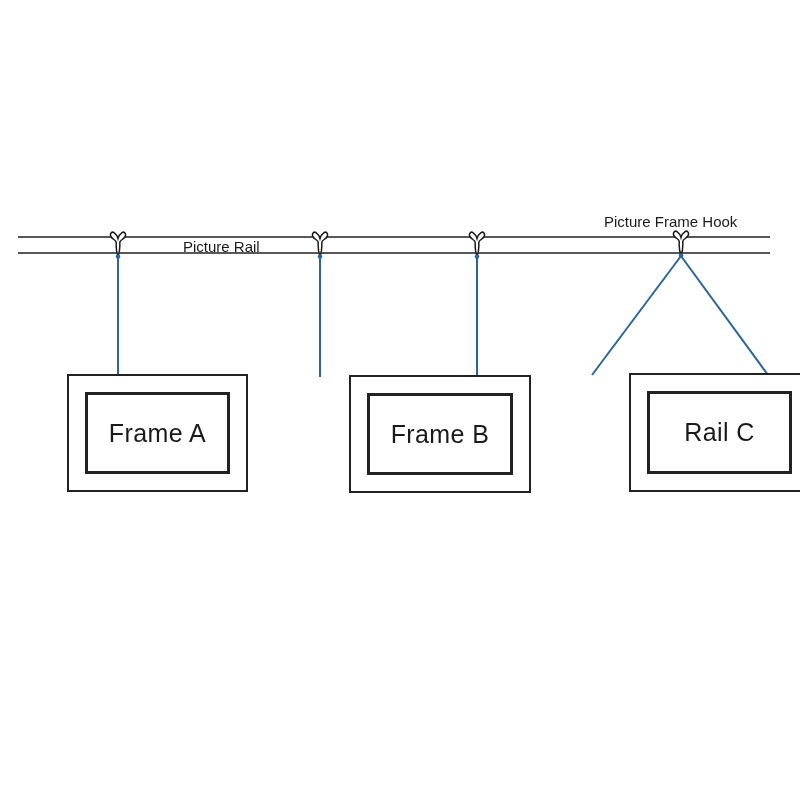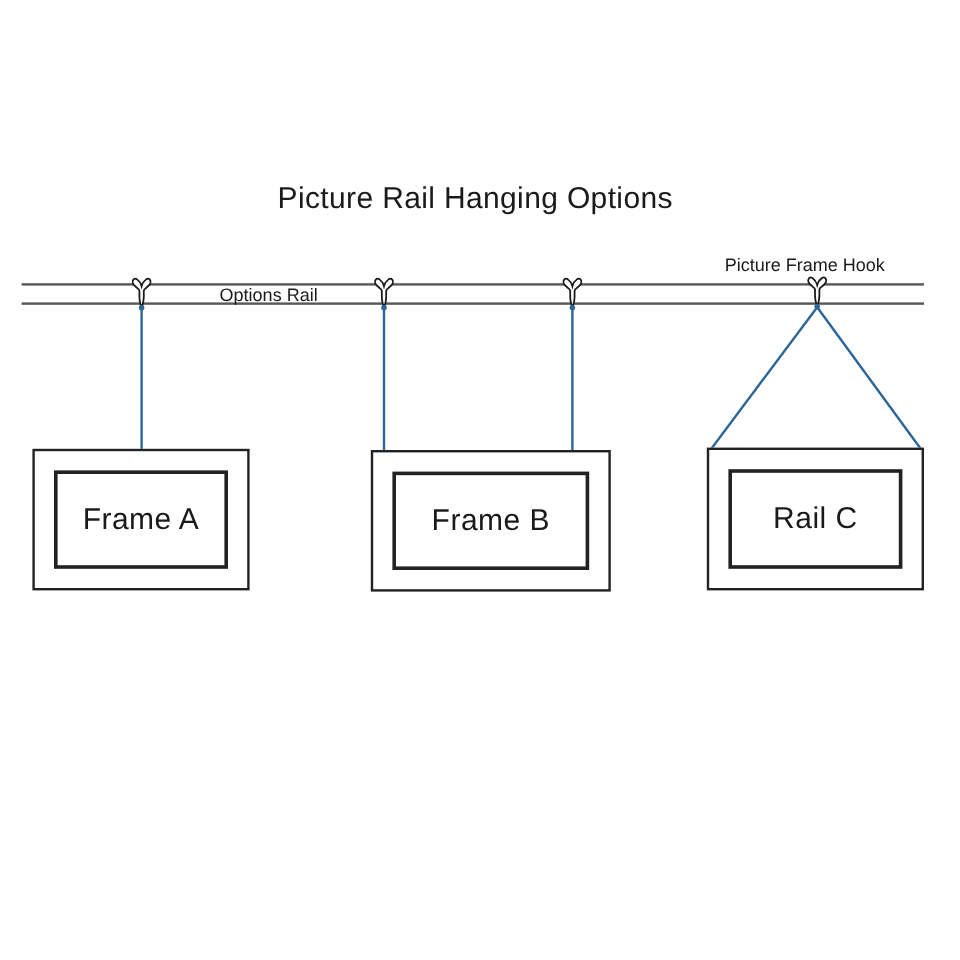--- a/index.html
+++ b/index.html
@@ -78,49 +78,49 @@
   .hook-1 { left: 107px; top: 229px; }
   .hook-2 { left: 309px; top: 229px; }
   .hook-3 { left: 466px; top: 229px; }
   .hook-4 { left: 670px; top: 228px; }
 
   .frame {
     position: absolute;
     background: #ffffff;
     border: 2px solid var(--frame-border);
     padding: 16px;
+    margin-left: 40px;
   }
   .frame-inner {
     height: 100%;
     border: 3px solid var(--frame-border);
     background: #ffffff;
     display: flex;
     align-items: center;
     justify-content: center;
   }
   .frame-label {
     font-size: 25px;
     letter-spacing: 0.4px;
     color: var(--text);
   }
   .frame-a { left: 27px;  top: 374px; width: 181px; height: 118px; }
-  .frame-b { left: 309px; top: 375px; width: 200px; height: 118px; }
+  .frame-b { left: 309px; top: 375px; width: 182px; height: 118px; }
   .frame-c { left: 589px; top: 373px; width: 181px; height: 119px; }
 </style>
 </head>
 <body>
 
 <div class="canvas">
 
-  <div class="title">Picture Rail Hanging Options</div>
 
   <div class="rail-line rail-top"></div>
   <div class="rail-line rail-bottom"></div>
 
-  <div class="small-label rail-label">Options Rail</div>
+  <div class="small-label rail-label">Picture Rail</div>
   <div class="small-label hook-label">Picture Frame Hook</div>
 
   <svg class="cords" viewBox="0 0 800 800" aria-hidden="true">
     <line x1="118" y1="257" x2="118" y2="376"></line>
     <line x1="320" y1="257" x2="320" y2="377"></line>
     <line x1="477" y1="257" x2="477" y2="377"></line>
     <line x1="681" y1="256" x2="592" y2="375"></line>
     <line x1="681" y1="256" x2="768" y2="375"></line>
   </svg>
 

